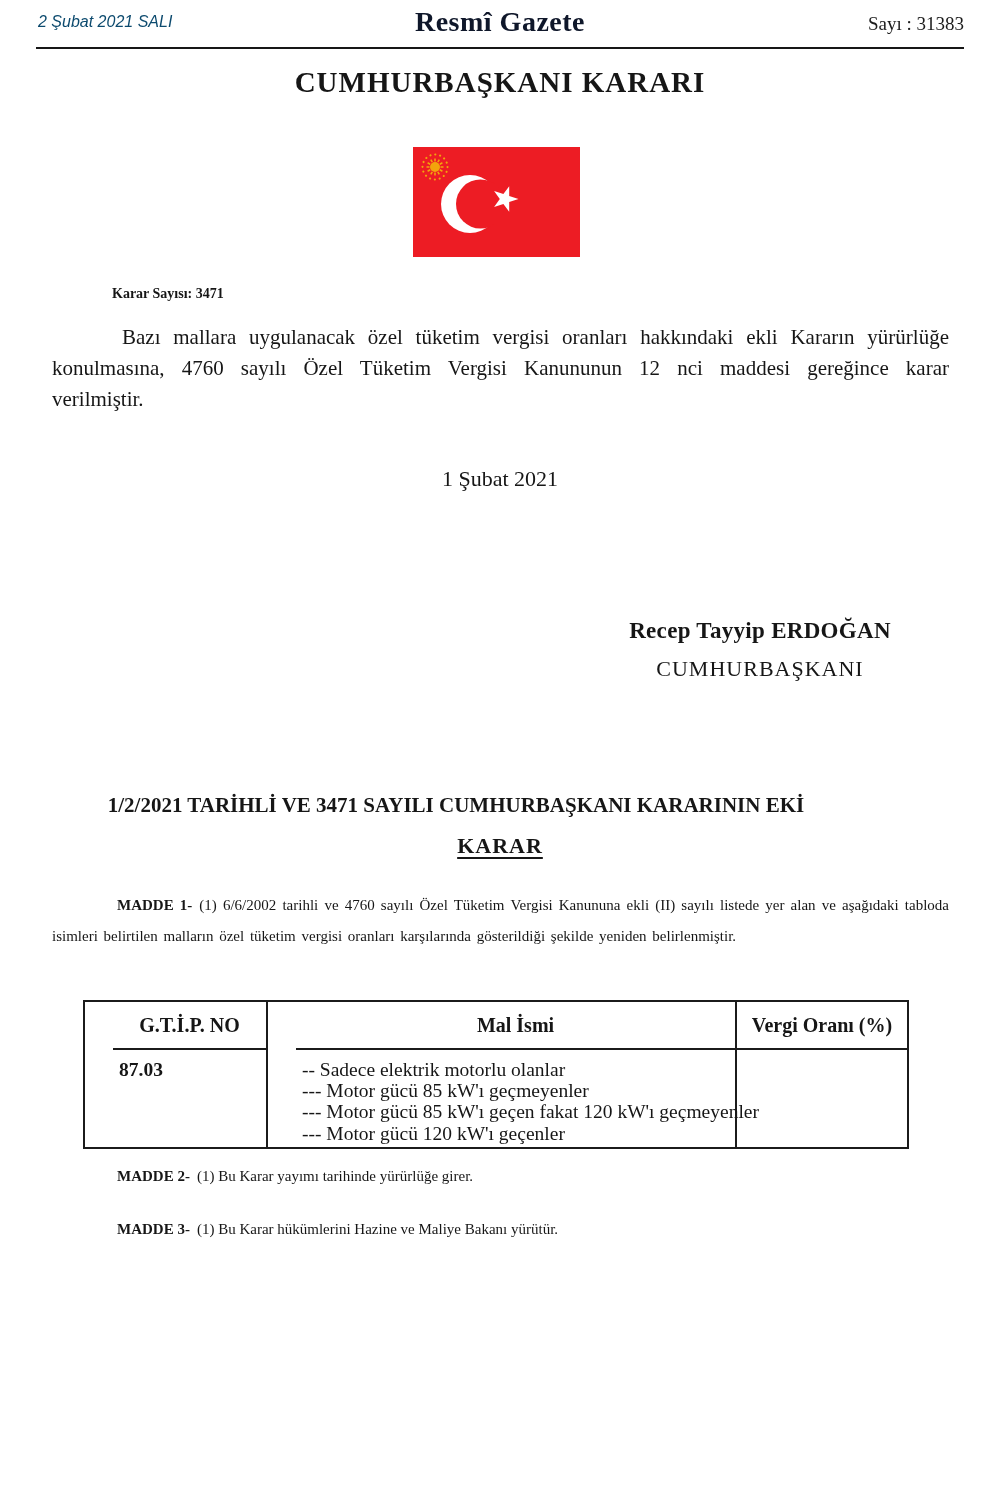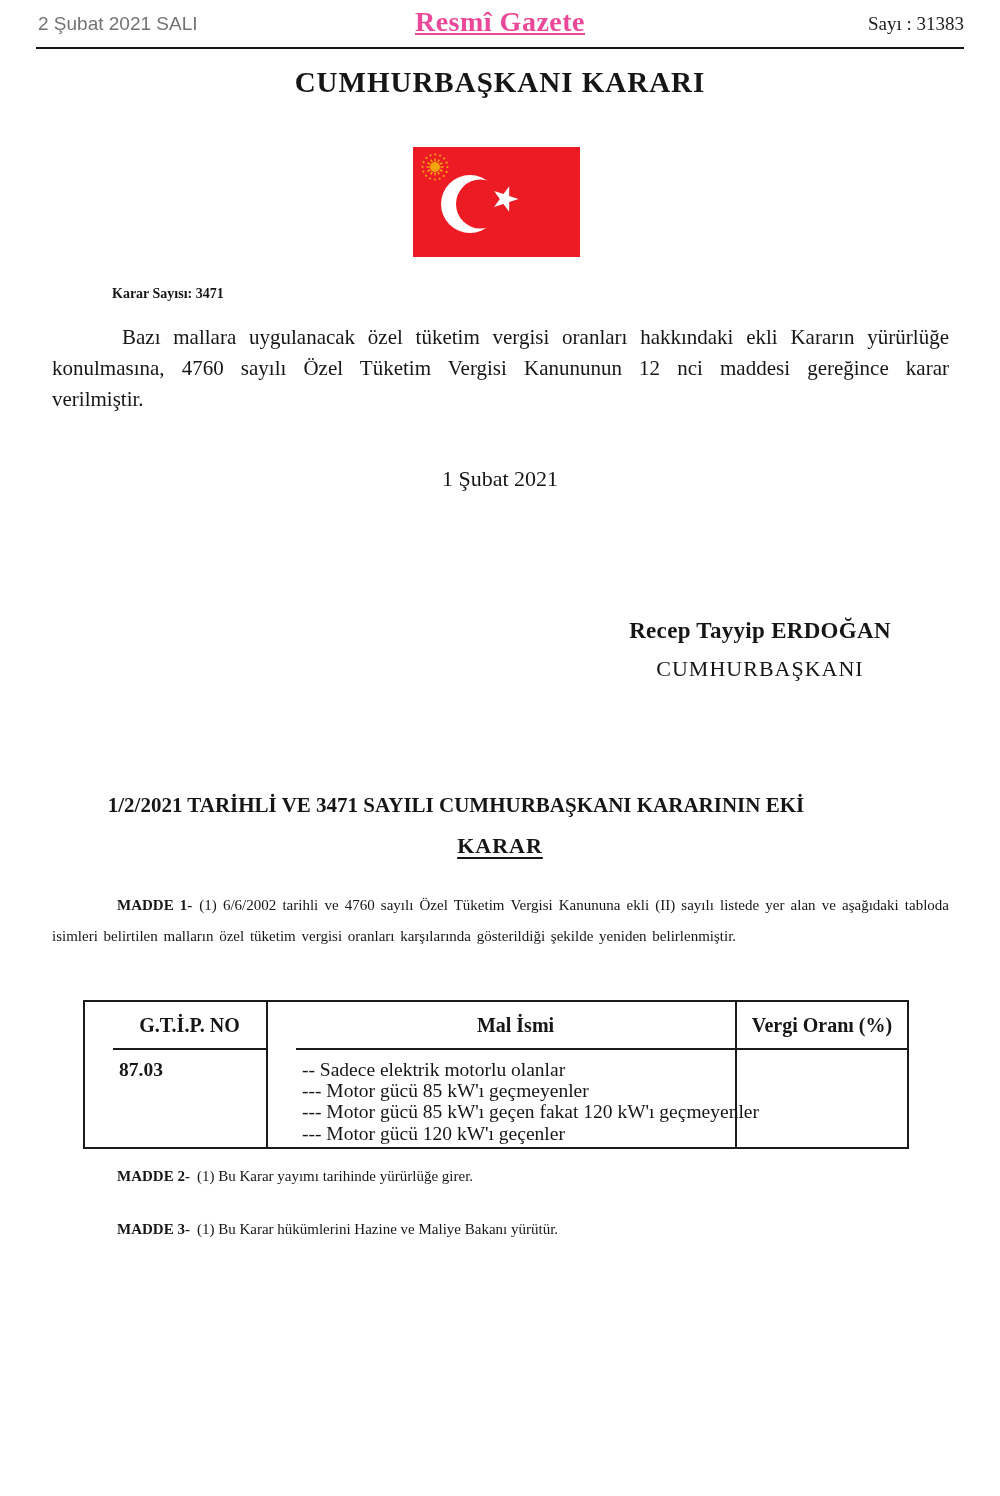--- a/index.html
+++ b/index.html
@@ -2,21 +2,21 @@
 <html><head>
 <meta charset="utf-8">
 <style>
   html,body{margin:0;padding:0;}
   body{
     width:1000px;height:1496px;position:relative;background:#ffffff;
     font-family:"Liberation Serif", serif;color:#161616;overflow:hidden;
   }
   .abs{position:absolute;}
   
-  .masthead-date{left:38px;top:13px;font-family:"Liberation Sans",sans-serif;font-size:19px;color:#737373;}
+  .masthead-date{left:38px;top:13px;font-family:"Liberation Sans",sans-serif;font-size:16px;color:#0c4a6e;font-style:italic;}
   .masthead-title{left:0;top:6px;width:1000px;text-align:center;font-size:28px;font-weight:bold;letter-spacing:.5px;}
   .masthead-issue{right:36px;top:13px;font-family:Liberation Serif, serif;font-size:19px;color:#1d1d1d;}
   .masthead-rule{left:36px;top:47px;width:928px;height:2px;background:#161616;}
   
   .doc-title{left:0;top:66px;width:1000px;text-align:center;font-size:29px;font-weight:bold;letter-spacing:1px;}
   .flag-wrap{left:413px;top:147px;width:167px;height:110px;}
   .karar-sayisi{left:112px;top:286px;font-size:14px;font-weight:bold;}
   .decree-par{left:52px;top:322px;width:897px;font-size:21px;line-height:31px;text-align:justify;text-indent:70px;word-spacing:3px;}
   .date-line{left:0;top:466px;width:1000px;text-align:center;font-size:22px;}
   .sig-block{left:560px;top:618px;width:400px;text-align:center;}
@@ -39,21 +39,21 @@
   .th{font-weight:bold;font-size:20px;text-align:center;padding:12px 4px 11px 4px;}
   .td{font-size:19.5px;padding:9px 6px 3px 6px;}
   .ln{min-height:21.2px;line-height:21.2px;white-space:nowrap;}
   .td-gtip .ln{font-weight:bold;}
   .td-oran .ln{text-align:center;}
 </style>
 </head>
 <body>
 
 <div class="abs masthead-date">2 Şubat 2021 SALI</div>
-<div class="abs masthead-title" style="color:#ec4899;text-decoration:underline;">Resmî Gazete</div>
+<div class="abs masthead-title" style="color:#0f172a;">Resmî Gazete</div>
 <div class="abs masthead-issue">Sayı : 31383</div>
 <div class="abs masthead-rule"></div>
 
 <div class="abs doc-title">CUMHURBAŞKANI KARARI</div>
 
 <div class="abs flag-wrap">
   <svg width="167" height="110" viewBox="0 0 167 110" xmlns="http://www.w3.org/2000/svg">
     <rect x="0" y="0" width="167" height="110" fill="#ed1c24"></rect>
 
     <g>

